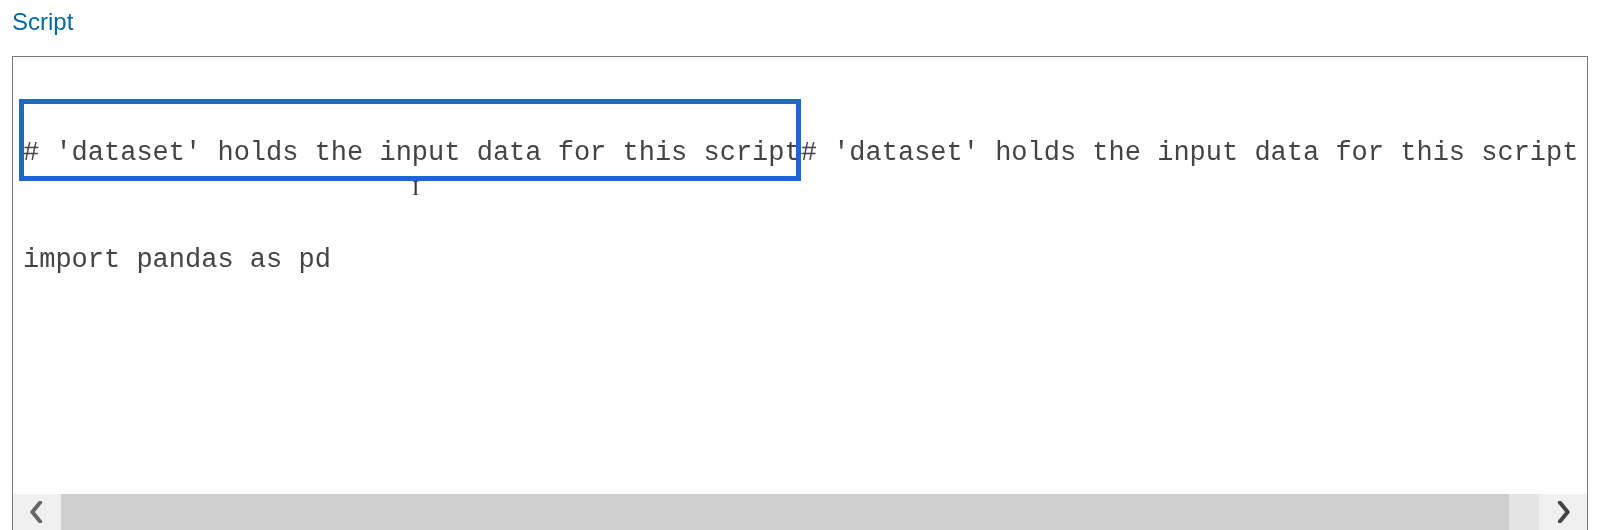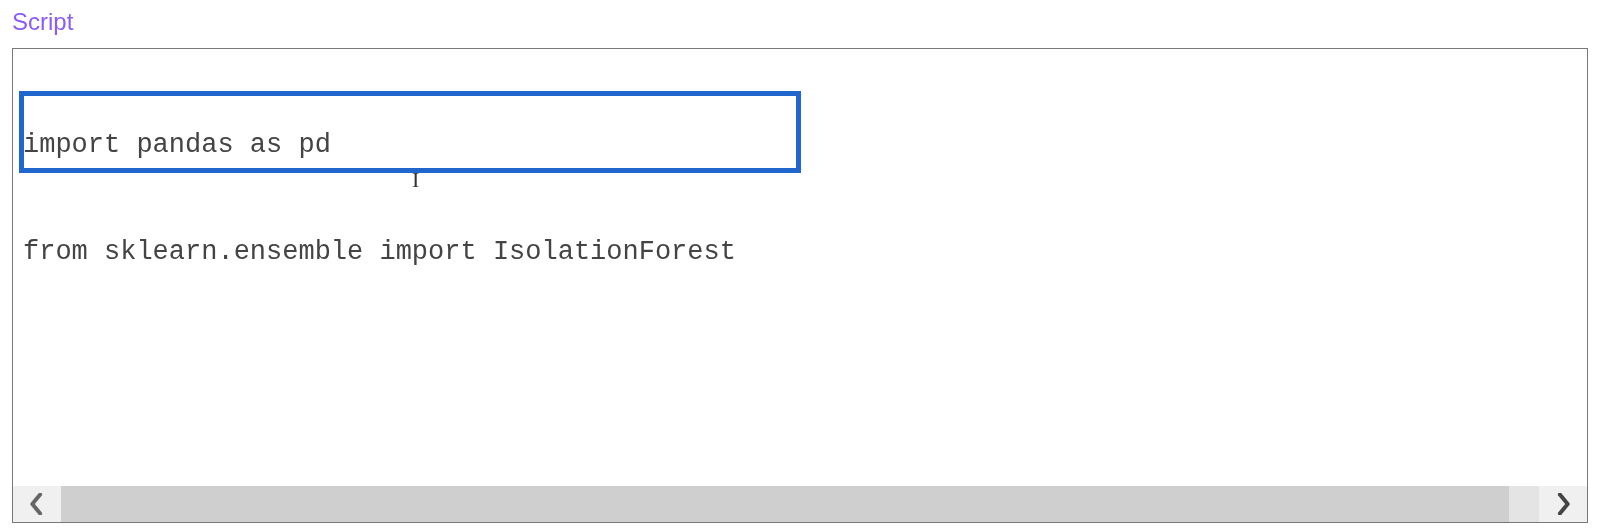--- a/index.html
+++ b/index.html
@@ -7,23 +7,23 @@
       padding: 0;
       box-sizing: border-box;
     }
     body {
       font-family: "Segoe UI", Tahoma, sans-serif;
       background: #ffffff;
       padding: 8px 12px;
       width: 1600px;
     }
     .label {
-      color: #8b5cf6;
+      color: #0369a1;
       font-size: 24px;
-      margin-bottom: 12px;
+      margin-bottom: 20px;
       font-weight: 400;
     }
     .editor-container {
       border: 1px solid #787878;
       background: #fff;
       position: relative;
       width: 100%;
       height: 475px;
       display: flex;
       flex-direction: column;
@@ -104,22 +104,22 @@
       background: #cfcfcf;
     }
   </style>
 </head>
 <body>
 
 <div class="label">Script</div>
 
 <div class="editor-container">
   <div class="code-area">
+    <span class="code-line"># 'dataset' holds the input data for this script# 'dataset' holds the input data for this script</span>
     <span class="code-line">import pandas as pd</span>
-    <span class="code-line">from sklearn.ensemble import IsolationForest</span>
     
     
     
     
     
     
     <div class="highlight-box"></div>
     <div class="cursor-caret">I</div>
   </div>
 

